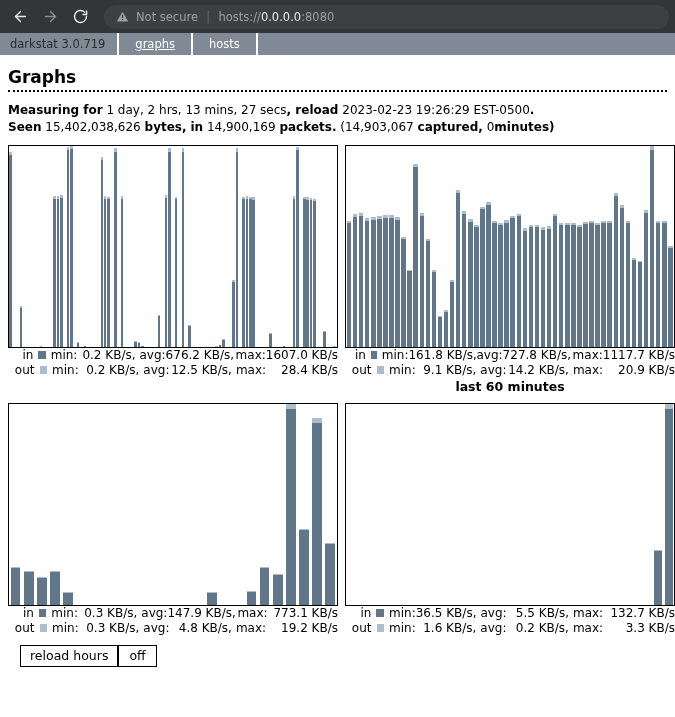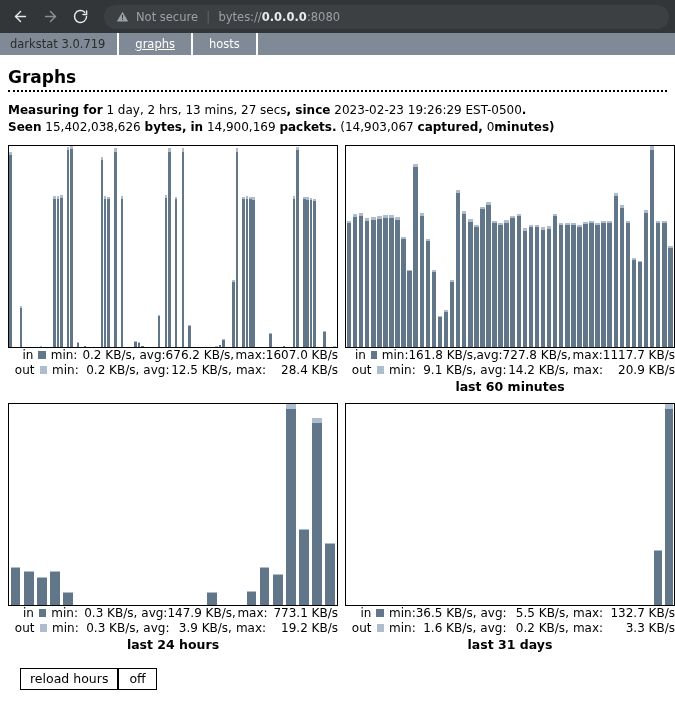--- a/index.html
+++ b/index.html
@@ -48,21 +48,21 @@
     color: #5f6368;
     margin: 0 8px;
     font-size: 13px;
     line-height: 1;
   }
   .url {
     font-size: 11.5px;
     color: #9aa0a6;
     white-space: nowrap;
   }
-  .url .host { color: #e8eaed; font-weight: bold; }
+  .url .host { color: #e8eaed; font-weight: normal; }
 
   
   .ds-nav {
     height: 24px;
     background: #808a96;
     display: flex;
     align-items: stretch;
     font-size: 11.5px;
     border-bottom: 2px solid #ffffff;
   }
@@ -233,38 +233,38 @@
   <div class="omnibox">
     <span class="warn-icon">
       <svg width="13" height="13" viewBox="0 0 24 24">
           <path d="M12 3 L22.5 21 L1.5 21 Z" fill="#9aa0a6"></path>
           <rect x="11" y="9" width="2" height="6" fill="#323639"></rect>
           <rect x="11" y="16.4" width="2" height="2" fill="#323639"></rect>
         </svg>
     </span>
     <span class="not-secure">Not secure</span>
     <span class="omni-sep">|</span>
-    <span class="url"><span>bytes://</span><span class="host">0.0.0.0</span><span>:8080</span></span>
+    <span class="url"><span>hosts://</span><span class="host">0.0.0.0</span><span>:8080</span></span>
   </div>
 </div>
 
 <div class="ds-nav">
   <div class="ds-brand">darkstat 3.0.719</div>
   <a class="ds-link active" href="#">graphs</a>
   <a class="ds-link" href="#">hosts</a>
 </div>
 
 <div class="page">
   <h2 class="page-title">Graphs</h2>
   <hr class="hr-dotted">
 
   <div class="meta">
     <div>
       <b>Measuring for</b>
-      <span>1 day, 2 hrs, 13 mins, 27 secs</span><b>,&nbsp;<span>since</span></b>
+      <span>1 day, 2 hrs, 13 mins, 27 secs</span><b>,&nbsp;<span>reload</span></b>
       <span>2023-02-23 19:26:29 EST-0500</span><b>.</b>
     </div>
     <div>
       <b>Seen</b>
       <span>15,402,038,626</span>
       <b>bytes,</b>
       <b>in</b>
       <span>14,900,169</span>
       <b>packets.</b>
       <span>(</span><span>14,903,067</span>
@@ -852,26 +852,25 @@
             <span class="lg-avg-v">147.9 KB/s,</span>
             <span class="lg-max-l">max:</span>
             <span class="lg-max-v">773.1 KB/s</span>
           </div>
           <div class="legend-row">
             <span class="lg-dir">out</span>
             <span class="swatch out"></span>
             <span class="lg-min-l">min:</span>
             <span class="lg-min-v">0.3 KB/s,</span>
             <span class="lg-avg-l">avg:</span>
-            <span class="lg-avg-v">3.9 KB/s,</span>
+            <span class="lg-avg-v">4.8 KB/s,</span>
             <span class="lg-max-l">max:</span>
             <span class="lg-max-v">19.2 KB/s</span>
           </div>
         </div>
-        <div class="graph-caption">last 24 hours</div>
       </div>
       <div class="graph-cell">
         <div class="plot">
           <div class="bars">
             <div class="bar" style="width: 10.5806px;"></div>
             <div class="bar" style="width: 10.5806px;"></div>
             <div class="bar" style="width: 10.5806px;"></div>
             <div class="bar" style="width: 10.5806px;"></div>
             <div class="bar" style="width: 10.5806px;"></div>
             <div class="bar" style="width: 10.5806px;"></div>
@@ -923,21 +922,20 @@
             <span class="lg-dir">out</span>
             <span class="swatch out"></span>
             <span class="lg-min-l">min:</span>
             <span class="lg-min-v">1.6 KB/s,</span>
             <span class="lg-avg-l">avg:</span>
             <span class="lg-avg-v">0.2 KB/s,</span>
             <span class="lg-max-l">max:</span>
             <span class="lg-max-v">3.3 KB/s</span>
           </div>
         </div>
-        <div class="graph-caption">last 31 days</div>
       </div>
     </div>
 
   <div class="controls">
     <button class="btn">reload hours</button>
     <button class="toggle">off</button>
   </div>
 </div>
 
 </body></html>

